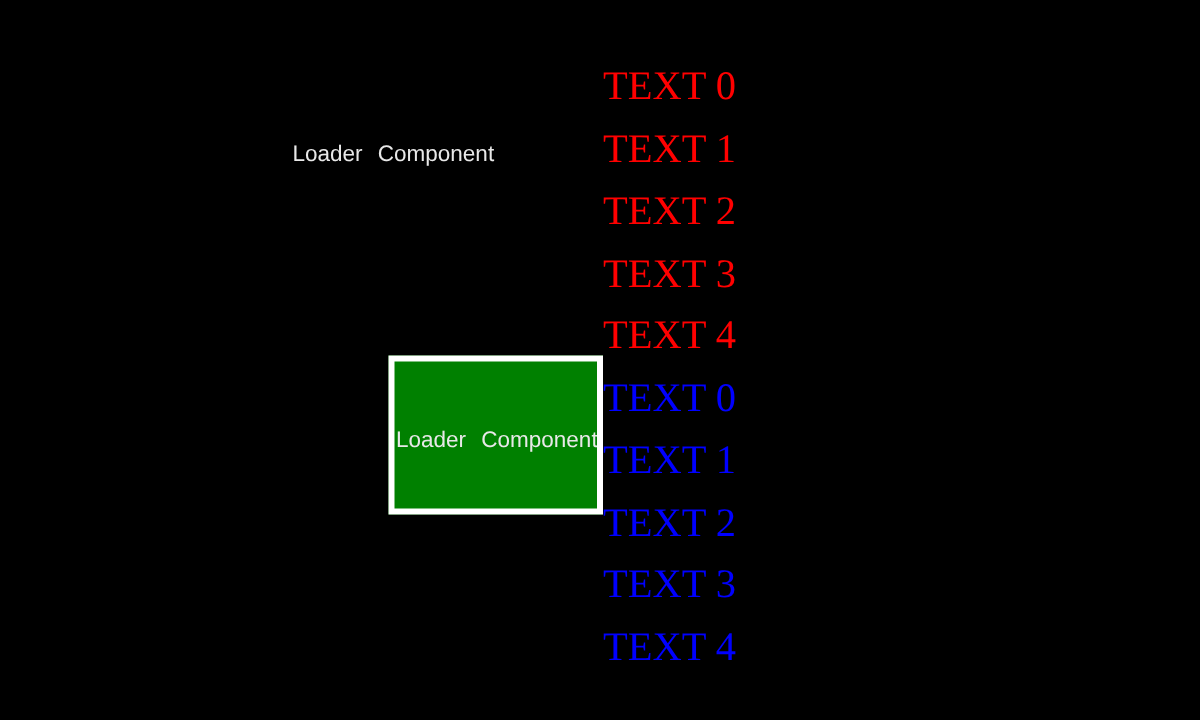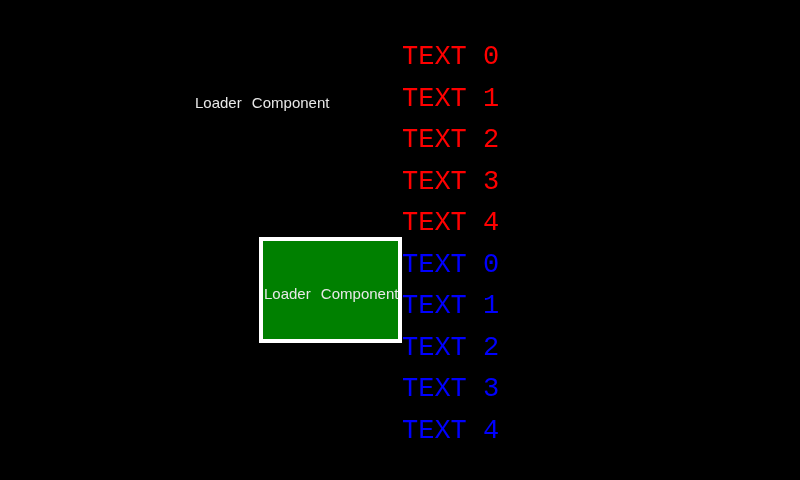--- a/index.html
+++ b/index.html
@@ -46,21 +46,21 @@
     white-space: pre;
   }
   .text-column {
     position: absolute;
     left: 402px;
     top: 37px;
   }
   .text-item {
     height: 41.5px;
     line-height: 41.5px;
-    font-family: Liberation Mono, monospace;
+    font-family: Liberation Serif, serif;
     font-size: 27px;
     white-space: pre;
   }
   .text-list.red .text-item  { color: var(--red-text, #ff0000); }
   .text-list.blue .text-item { color: var(--blue-text, #0000ff); }
 </style>
 </head>
 <body>
 
 <div class="screen">

